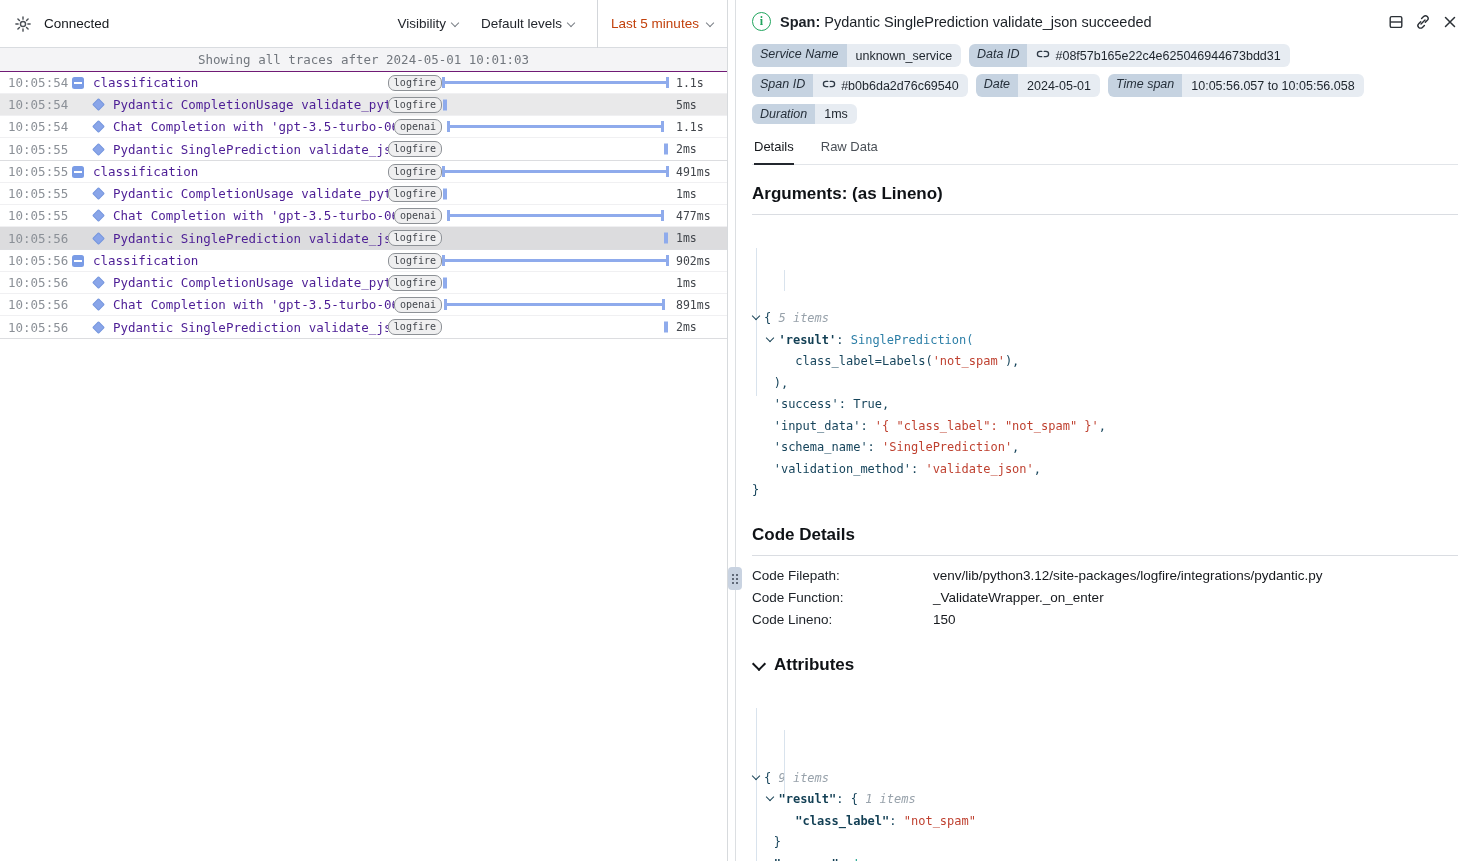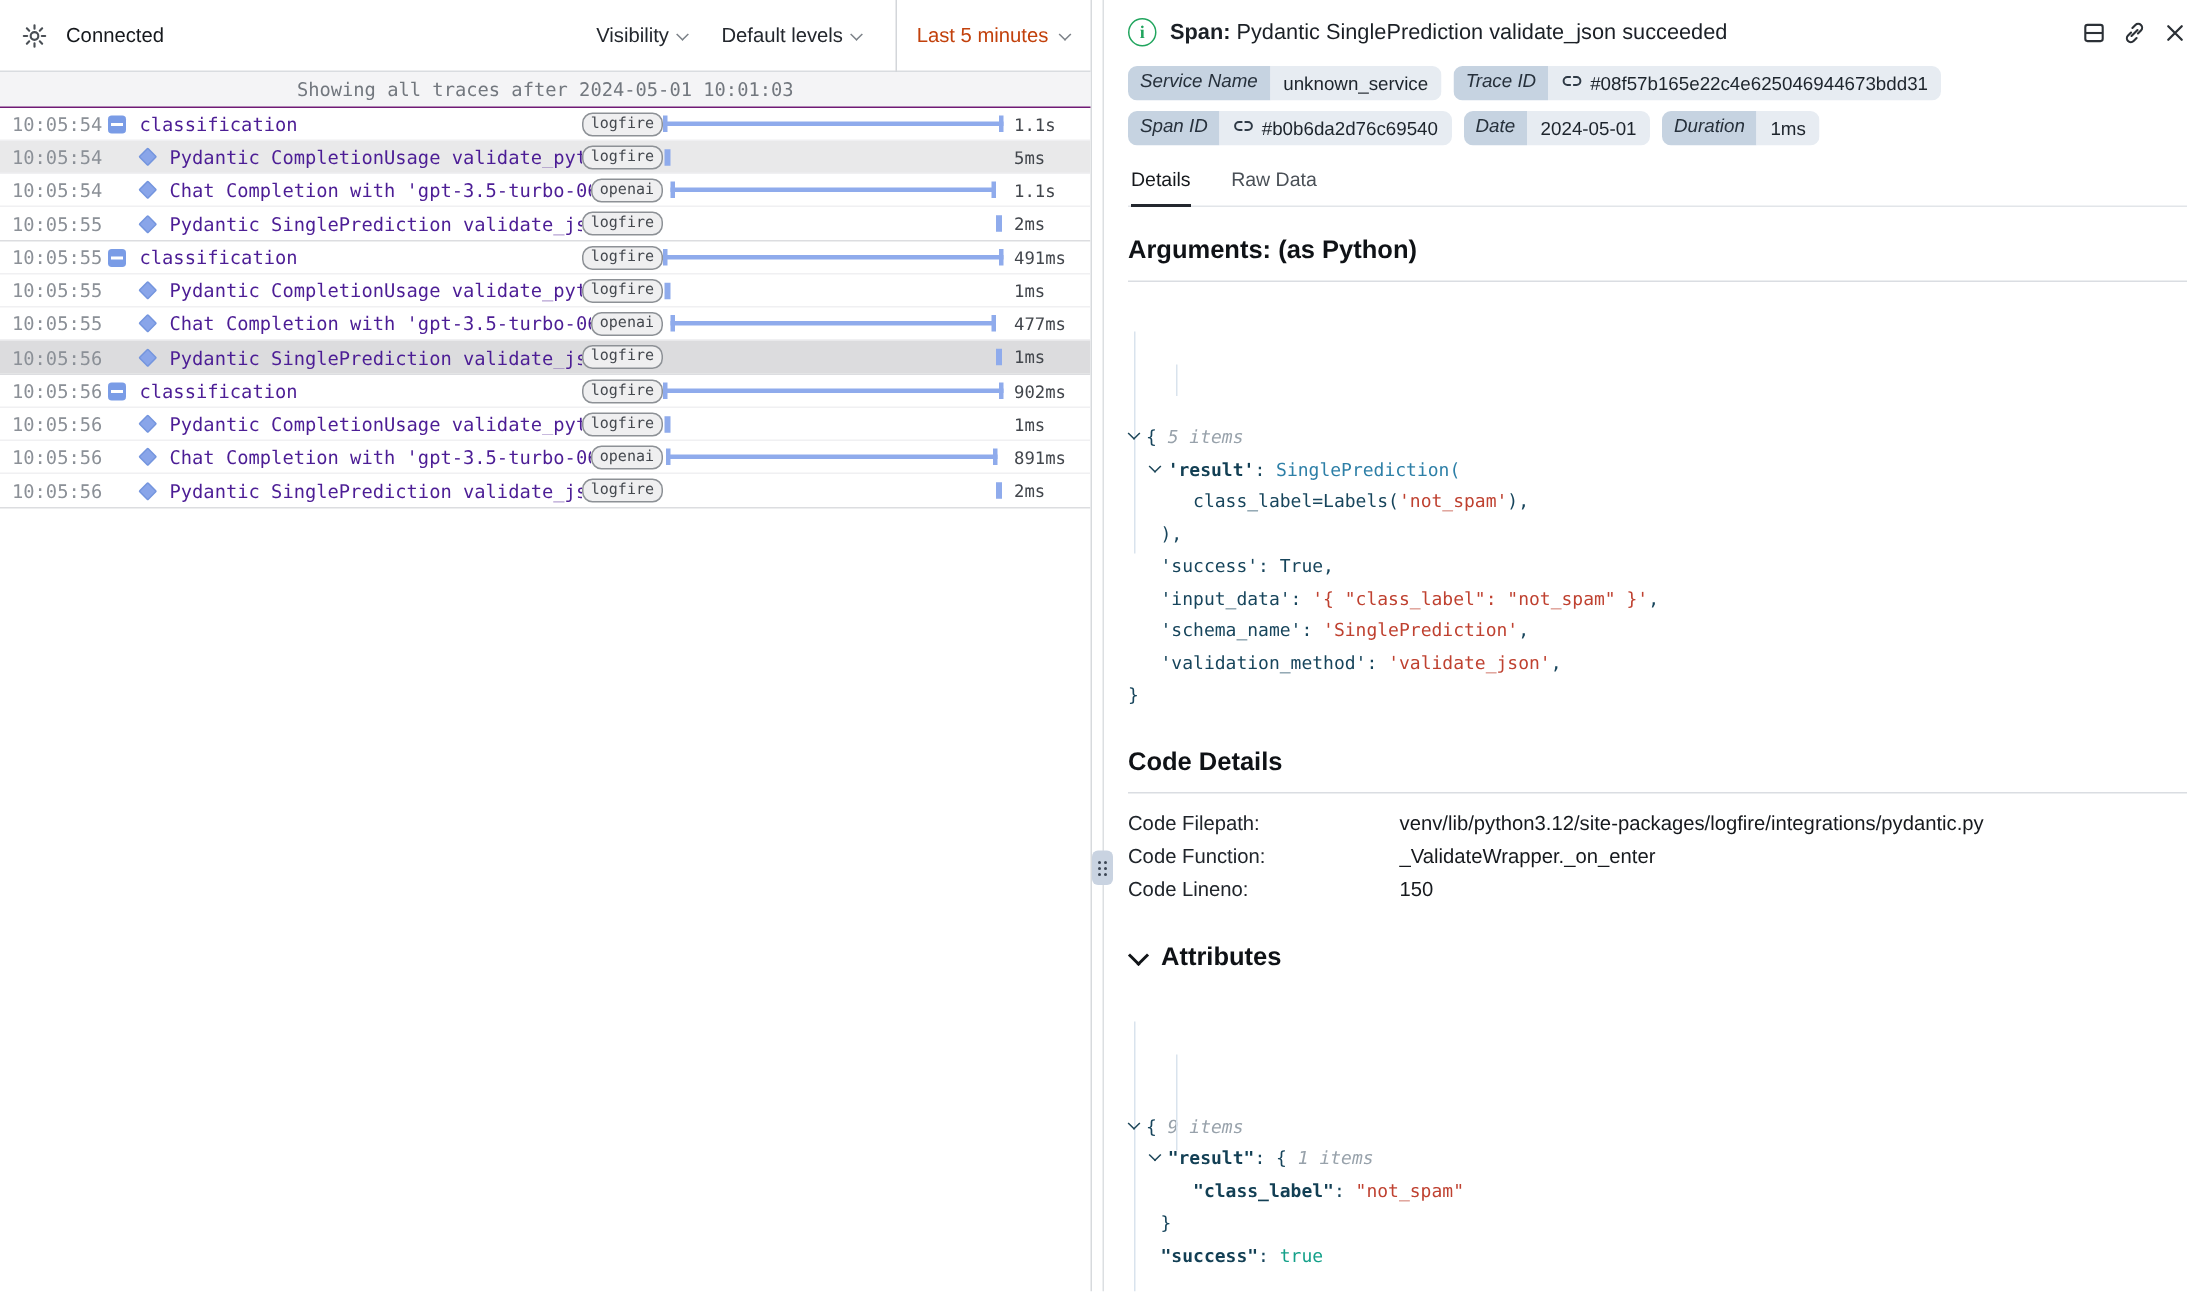--- a/index.html
+++ b/index.html
@@ -346,21 +346,21 @@
     </div>
 
     <div class="badges" id="span-badges">
         <span class="badge">
           <span class="badge-label">Service Name</span>
           <span class="badge-value">
             <span>unknown_service</span>
           </span>
         </span>
         <span class="badge">
-          <span class="badge-label">Trace ID</span>
+          <span class="badge-label">Data ID</span>
           <span class="badge-value">
             <span><svg viewBox="0 0 16 16" fill="none" stroke="#2f3a46" stroke-width="1.5" stroke-linecap="round">
                 <path d="M6.6 5 H4.6 a3 3 0 0 0 0 6 h2"></path>
                 <path d="M9.4 5 h2 a3 3 0 0 1 0 6 h-2"></path>
               </svg></span>
             <span>#08f57b165e22c4e625046944673bdd31</span>
           </span>
         </span>
         <span class="badge">
           <span class="badge-label">Span ID</span>
@@ -372,33 +372,39 @@
             <span>#b0b6da2d76c69540</span>
           </span>
         </span>
         <span class="badge">
           <span class="badge-label">Date</span>
           <span class="badge-value">
             <span>2024-05-01</span>
           </span>
         </span>
         <span class="badge">
+          <span class="badge-label">Time span</span>
+          <span class="badge-value">
+            <span>10:05:56.057 to 10:05:56.058</span>
+          </span>
+        </span>
+        <span class="badge">
           <span class="badge-label">Duration</span>
           <span class="badge-value">
             <span>1ms</span>
           </span>
         </span>
       </div>
 
     <div class="tabs" id="span-tabs">
         <span class="tab active">Details</span>
         <span class="tab">Raw Data</span>
       </div>
 
-    <div class="section-h">Arguments: (as Python)</div>
+    <div class="section-h">Arguments: (as Lineno)</div>
     <div class="hr"></div>
     <div class="code-block" id="python-block">
       <div class="guide" style="left:4px; top:26px; height:148px;"></div>
       <div class="guide" style="left:32px; top:48px; height:21px;"></div>
     <div class="code-line"><span class="chev"></span><span class="cseg p">{ </span><span class="cseg d">5 items</span></div><div class="code-line"><span class="cseg">  </span><span class="chev"></span><span class="cseg kb">'result'</span><span class="cseg p">: </span><span class="cseg fn">SinglePrediction(</span></div><div class="code-line"><span class="cseg">      </span><span class="cseg p">class_label=Labels(</span><span class="cseg s">'not_spam'</span><span class="cseg p">),</span></div><div class="code-line"><span class="cseg">   </span><span class="cseg p">),</span></div><div class="code-line"><span class="cseg">   </span><span class="cseg k">'success'</span><span class="cseg p">: True,</span></div><div class="code-line"><span class="cseg">   </span><span class="cseg k">'input_data'</span><span class="cseg p">: </span><span class="cseg s">'{ "class_label": "not_spam" }'</span><span class="cseg p">,</span></div><div class="code-line"><span class="cseg">   </span><span class="cseg k">'schema_name'</span><span class="cseg p">: </span><span class="cseg s">'SinglePrediction'</span><span class="cseg p">,</span></div><div class="code-line"><span class="cseg">   </span><span class="cseg k">'validation_method'</span><span class="cseg p">: </span><span class="cseg s">'validate_json'</span><span class="cseg p">,</span></div><div class="code-line"><span class="cseg p">}</span></div></div>
 
     <div class="section-h" style="margin-top:23px;">Code Details</div>
     <div class="hr"></div>
     <div class="kv-rows" id="code-details">
         <div class="kv-row">

